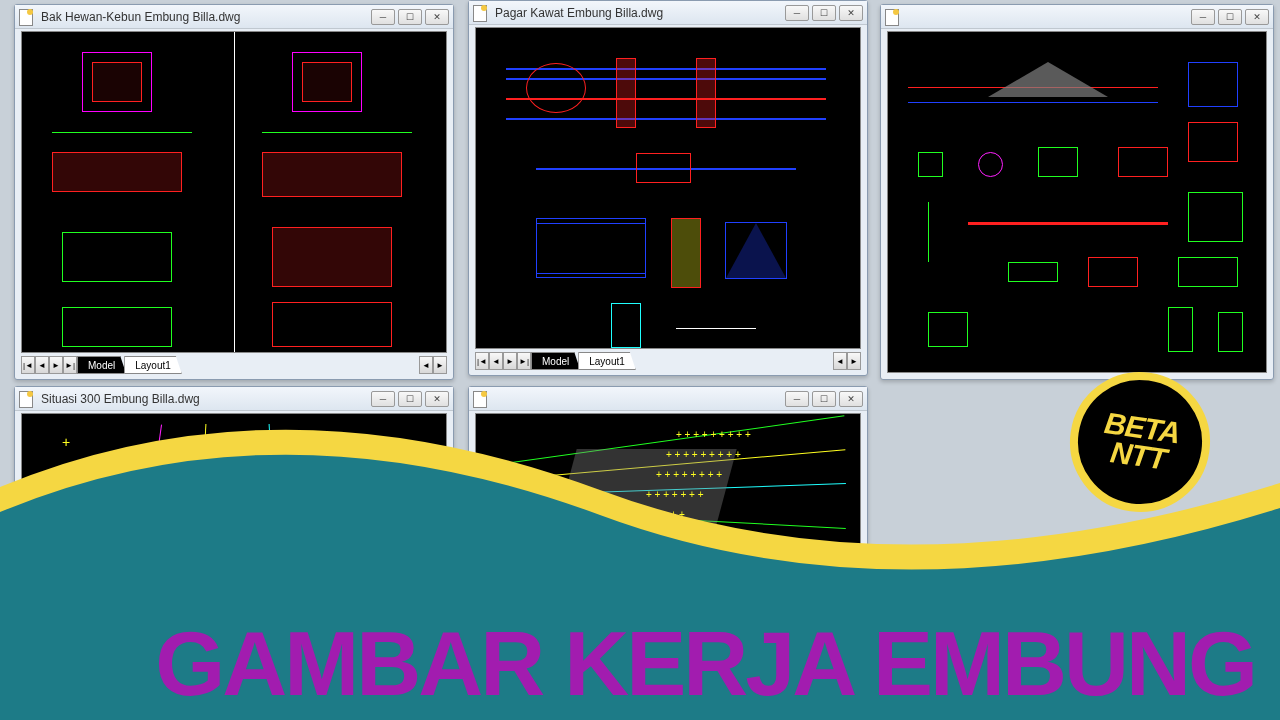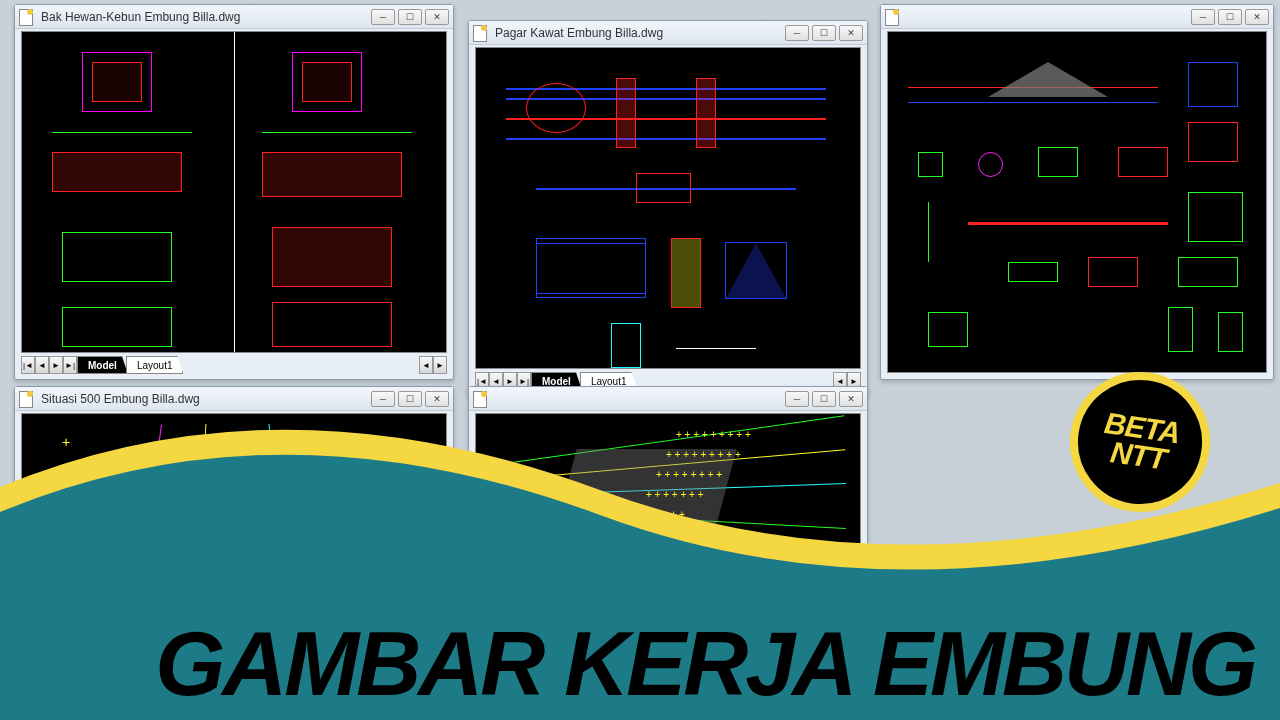--- a/index.html
+++ b/index.html
@@ -80,21 +80,21 @@
   height: 18px;
   padding: 0 10px;
   font-size: 10px;
   border: 1px solid #888;
   background: #fff;
   display: flex; align-items: center;
   cursor: pointer;
   clip-path: polygon(0 0, calc(100% - 6px) 0, 100% 100%, 0 100%);
   margin-right: -2px;
 }
-.tab.active { background: #000; color: #fff; font-weight: bold; }
+.tab.active { background: #000; color: #fff; }
 .scroll-ctrl { margin-left: auto; display: flex; }
 
 
 .cad-line { position:absolute; background:currentColor; }
 .cad-rect { position:absolute; border:1px solid currentColor; }
 
 
 .wave-bg {
   position: absolute;
   left: 0; bottom: 0;
@@ -114,21 +114,21 @@
   transform: rotate(8deg);
 }
 .badge-text { color: #f5d742; font-weight: 900; font-size: 30px; font-style: italic; line-height: 0.95; letter-spacing: -1px; }
 .banner-text {
   position: absolute;
   right: 25px; bottom: 18px;
   text-align: right;
   z-index: 60;
 }
 .bt-small { color: #fff; font-weight: 900; font-size: 44px; font-style: italic; letter-spacing: -1px; }
-.bt-main { color: #000000; font-weight: 900; font-size: 90px; font-style: italic; letter-spacing: -3px; line-height: 0.85; }
+.bt-main { color: #a21caf; font-weight: 900; font-size: 90px; letter-spacing: -3px; line-height: 0.85; }
 .bt-sub { color: #fff; font-weight: 900; font-size: 32px; font-style: italic; letter-spacing: -0.5px; margin-top: 4px; }
 </style>
 </head>
 <body>
 
 <div class="cad-window" style="left:14px;top:4px;width:440px;height:376px;">
   <div class="titlebar">
     <span class="dwg-icon"></span>
     <span class="title-text">Bak Hewan-Kebun Embung Billa.dwg</span>
     <div class="window-controls">
@@ -162,21 +162,21 @@
     </div>
     <div class="tab active">Model</div>
     <div class="tab">Layout1</div>
     <div class="scroll-ctrl">
       <div class="nav-btn">◄</div>
       <div class="nav-btn">►</div>
     </div>
   </div>
 </div>
 
-<div class="cad-window" style="left:468px;top:20px;width:400px;height:376px;">
+<div class="cad-window" style="left:468px;top:0;width:400px;height:376px;">
   <div class="titlebar">
     <span class="dwg-icon"></span>
     <span class="title-text">Pagar Kawat Embung Billa.dwg</span>
     <div class="window-controls">
       <div class="win-btn">─</div>
       <div class="win-btn">☐</div>
       <div class="win-btn">✕</div>
     </div>
   </div>
   <div class="drawing-area" style="bottom:26px;">
@@ -240,21 +240,21 @@
     <div class="cad-rect" style="left:290px;top:225px;width:60px;height:30px;color:#20ff20;"></div>
     <div class="cad-rect" style="left:40px;top:280px;width:40px;height:35px;color:#20ff20;"></div>
     <div class="cad-rect" style="left:280px;top:275px;width:25px;height:45px;color:#20ff20;"></div>
     <div class="cad-rect" style="left:330px;top:280px;width:25px;height:40px;color:#20ff20;"></div>
   </div>
 </div>
 
 <div class="cad-window" style="left:14px;top:386px;width:440px;height:200px;">
   <div class="titlebar">
     <span class="dwg-icon"></span>
-    <span class="title-text">Situasi 500 Embung Billa.dwg</span>
+    <span class="title-text">Situasi 300 Embung Billa.dwg</span>
     <div class="window-controls">
       <div class="win-btn">─</div>
       <div class="win-btn">☐</div>
       <div class="win-btn">✕</div>
     </div>
   </div>
   <div class="drawing-area" style="bottom:6px;">
     <div style="position:absolute;left:100px;top:10px;width:230px;height:140px;">
       <div class="cad-line" style="left:0;top:30px;width:230px;height:1px;color:#20ff20;transform:rotate(-5deg);"></div>
       <div class="cad-line" style="left:0;top:50px;width:230px;height:1px;color:#20ffff;transform:rotate(-3deg);"></div>

